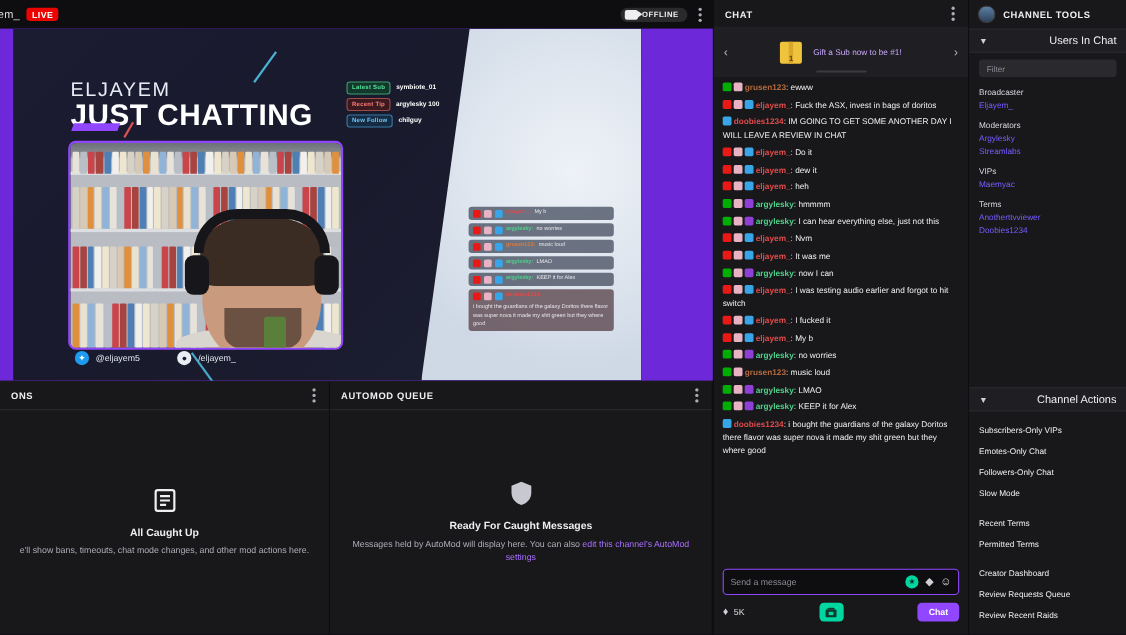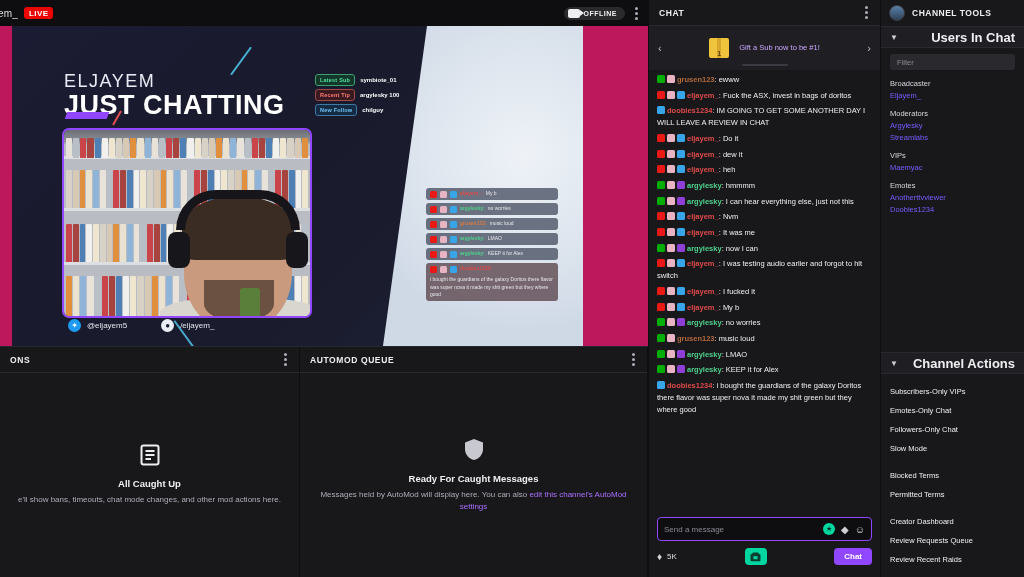--- a/index.html
+++ b/index.html
@@ -29,21 +29,21 @@
     display: flex; align-items: center; gap: 4px;
     background: #2a2a2d; border-radius: 9px; padding: 2px 8px 2px 4px;
   }
   .cam-ico { width: 12px; height: 9px; background: #efeff1; border-radius: 2px; position: relative; }
   .cam-ico:after { content:""; position:absolute; right:-4px; top:1px; border-left:4px solid #efeff1; border-top:3px solid transparent; border-bottom:3px solid transparent;}
   .offline-txt { font-size: 7px; font-weight: bold; color: #efeff1; letter-spacing: .5px; }
   .kebab { display: flex; flex-direction: column; gap: 2px; cursor: pointer; padding: 2px; }
   .kebab i { width: 3px; height: 3px; border-radius: 50%; background: #adadb8; display: block; }
 
   
-  .player { position: relative; height: 320px; flex: 0 0 320px; background: #be185d; overflow: hidden; }
+  .player { position: relative; height: 320px; flex: 0 0 320px; background: #6d28d9; overflow: hidden; }
   .scene { position: absolute; inset: 0 65px 0 12px; background: linear-gradient(135deg,#1b1b33 0%, #191a2c 45%, #1d2033 100%); }
   .scene-right {
     position: absolute; right: 0; top: 0; bottom: 0; width: 200px;
     background: radial-gradient(circle at 70% 40%, #eef2f7 0%, #dfe6ef 40%, #cfd9e6 75%);
     clip-path: polygon(22% 0, 100% 0, 100% 100%, 0 100%);
   }
   .scene-diag1 { position:absolute; left:228px; top:18px; width:2px; height:34px; background:#4fc3e8; transform: rotate(36deg); opacity:.9;}
   .scene-diag2 { position:absolute; left:176px; top:290px; width:2px; height:50px; background:#4fc3e8; transform: rotate(-36deg); opacity:.85;}
   .title-block { position: absolute; left: 52px; top: 46px; }
   .t-small { font-size: 18px; font-weight: 400; letter-spacing: 1.5px; color: #e8ecf5; line-height: 1; }
@@ -171,21 +171,21 @@
   
   .side { width: 144px; height: 577px; background: #18181b; display: flex; flex-direction: column; border-left:1px solid #0e0e10;}
   .side-head { height: 26px; flex:0 0 26px; display: flex; align-items: center; gap: 7px; padding: 0 8px; }
   .avatar { width: 16px; height: 16px; border-radius: 50%; background: linear-gradient(#5b7fa6,#2e4258); border:1px solid #3d3d44; }
   .side-title { font-size: 8.5px; font-weight: bold; letter-spacing: .5px; }
   .sect-head {
     height: 22px; flex: 0 0 22px; display: flex; align-items: center; justify-content: space-between;
     padding: 0 9px; background: #1f1f23; border-top:1px solid #2a2a2e; border-bottom:1px solid #2a2a2e;
   }
   .chev { font-size: 8px; color: #cfcfd6; }
-  .sect-title { font-size: 13px; font-weight: bold; }
+  .sect-title { font-size: 10px; font-weight: normal; }
   .side-body { flex: 1; overflow: hidden; padding: 6px 9px; }
   .filter-box {
     height: 16px; background: #2a2a2e; border-radius: 3px; display: flex; align-items: center;
     padding: 0 7px; margin-bottom: 9px;
   }
   .filter-box input { background:transparent; border:none; outline:none; color:#efeff1; font-size:7.5px; width:100%; font-family:"Liberation Sans", sans-serif;}
   .filter-box input::placeholder { color:#8a8a94; }
   .grp-label { font-size: 7.5px; color: #d6d6dc; margin: 7px 0 2px; }
   .grp-label.first { margin-top: 0; }
   .user-link { font-size: 7.5px; color: #7a5bff; line-height: 1.6; cursor: pointer; }
@@ -599,37 +599,37 @@
         <input type="text" placeholder="Filter" style="">
       </div>
       <div id="groups-host">
           <div class="grp-label first">Broadcaster</div>
           <div class="user-link">Eljayem_</div>
           <div class="grp-label">Moderators</div>
           <div class="user-link">Argylesky</div>
           <div class="user-link">Streamlabs</div>
           <div class="grp-label">VIPs</div>
           <div class="user-link">Maemyac</div>
-          <div class="grp-label">Emotes</div>
+          <div class="grp-label">Terms</div>
           <div class="user-link">Anotherttvviewer</div>
           <div class="user-link">Doobies1234</div>
         </div>
     </div>
 
     <div class="sect-head">
       <span class="chev">▼</span>
       <span class="sect-title">Channel Actions</span>
     </div>
     <div class="action-list" id="actions-host">
         <div class="action-item">Subscribers-Only VIPs</div>
         <div class="action-item">Emotes-Only Chat</div>
         <div class="action-item">Followers-Only Chat</div>
         <div class="action-item">Slow Mode</div>
         <div class="action-sep"></div>
-        <div class="action-item">Blocked Terms</div>
+        <div class="action-item">Recent Terms</div>
         <div class="action-item">Permitted Terms</div>
         <div class="action-sep"></div>
         <div class="action-item">Creator Dashboard</div>
         <div class="action-item">Review Requests Queue</div>
         <div class="action-item">Review Recent Raids</div>
       </div>
   </div>
 
 </div>
 

